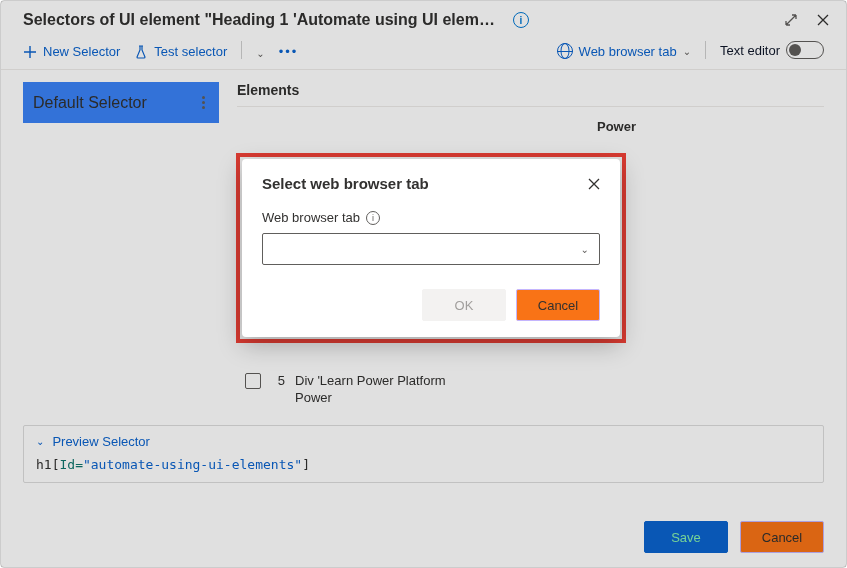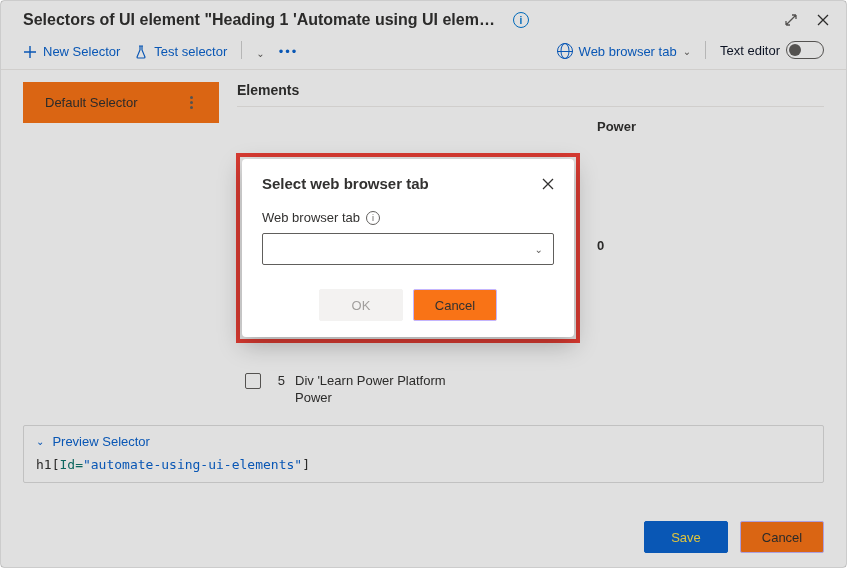--- a/index.html
+++ b/index.html
@@ -100,24 +100,24 @@
       transform: translateX(-50%);
     }
     .globe::after {
       content:""; position:absolute; left:-1px; right:-1px; top:50%;
       height: 0; border-top:1.3px solid #0b63ce;
     }
     
     .main { display:flex; padding: 12px 22px 0 22px; gap: 0; }
     .left-pane { width: 196px; }
     .selector-item {
-      background: #f97316;
+      background: #3b82f6;
       display:flex; align-items:center; justify-content:space-between;
-      padding: 10px 22px;
-      font-size: 13px;
+      padding: 10px 10px;
+      font-size: 16px;
     }
     .kebab { display:flex; flex-direction:column; gap:2px; padding:4px; cursor:pointer; }
     .kebab span { width:3px; height:3px; background:#605e5c; border-radius:50%; }
     .center-pane { flex:1; padding-left: 18px; }
     .section-header { font-weight:600; font-size:14px; padding-bottom:8px; }
     .sec-sep { height:1px; background:#edebe9; margin-bottom:6px; }
     .table-hdr { display:flex; font-weight:600; font-size:13px; color:#323130; padding: 6px 0; }
     .col-value { margin-left: 360px; }
     .row-hint { color:#323130; }
     .elements-row { display:flex; align-items:flex-start; gap:10px; padding: 4px 8px; }
@@ -137,47 +137,47 @@
     .preview-code .attr { color:#0f766e; }
     .preview-code .val { color:#0b63ce; }
     
     .footer {
       position:absolute; right:22px; bottom:14px; display:flex; gap:12px;
     }
     .btn {
       min-width:84px; height:32px; border-radius:2px; font-size:13px;
       display:inline-flex; align-items:center; justify-content:center; cursor:pointer;
     }
-    .btn-primary { background:#0b63ce; color:#fde047; border:1px solid #0b63ce; }
+    .btn-primary { background:#0b63ce; color:#86efac; border:1px solid #0b63ce; }
     .btn-default { background:#f97316; border:1px solid #c4b5fd; color:#323130; }
     
     .modal-wrap {
       position:absolute; left:235px; top:152px; z-index:10;
       border:4px solid #d73a31; 
       padding: 2px;
     }
     .modal {
-      width: 332px; background:#fff; border-radius:4px;
+      width: 378px; background:#fff; border-radius:4px;
       box-shadow: 0 8px 24px rgba(0,0,0,0.25);
       padding: 16px 20px 16px 20px;
     }
     .modal-title-row { display:flex; justify-content:space-between; align-items:center; }
     .modal-title { font-weight:600; font-size:15px; }
     .modal-desc { margin-top:12px; font-size:13px; line-height:1.4; color:#323130; }
     .modal-label-row { margin-top:18px; display:flex; align-items:center; gap:6px; font-size:13px; }
     .info-sm {
       width:14px; height:14px; border:1.2px solid #605e5c; border-radius:50%;
       display:inline-flex; align-items:center; justify-content:center; font-size:9px; color:#605e5c;
     }
     .modal-select {
       margin-top:8px; width:100%; height:32px; border:1px solid #605e5c; border-radius:2px;
       display:flex; align-items:center; justify-content:flex-end; padding:0 10px; cursor:pointer;
       background:#fff;
     }
-    .modal-actions { margin-top:24px; display:flex; justify-content:center; gap:10px; }
+    .modal-actions { margin-top:24px; display:flex; justify-content:flex-end; gap:10px; }
     .btn-disabled { background:#f3f2f1; color:#a19f9d; border:1px solid #f3f2f1; cursor:default; }
     svg { display:block; }
   </style>
 </head>
 <body>
 
 <div class="window">
 
   <div class="titlebar">
     <h1>Selectors of UI element "Heading 1 'Automate using UI elemen...</h1>

